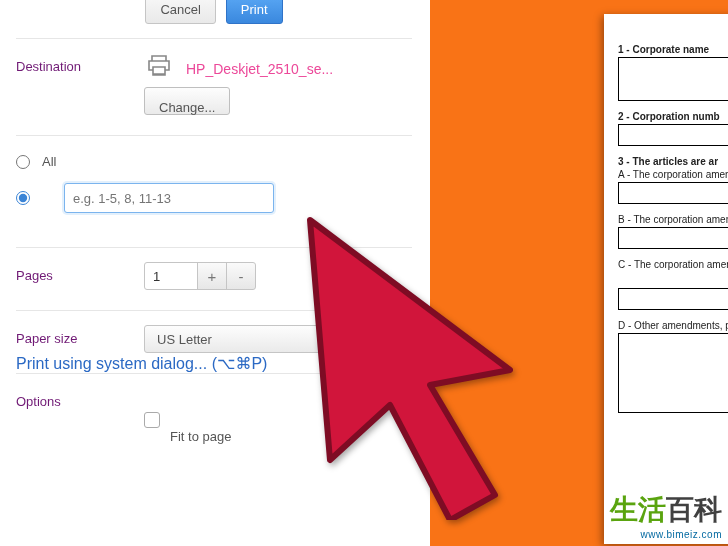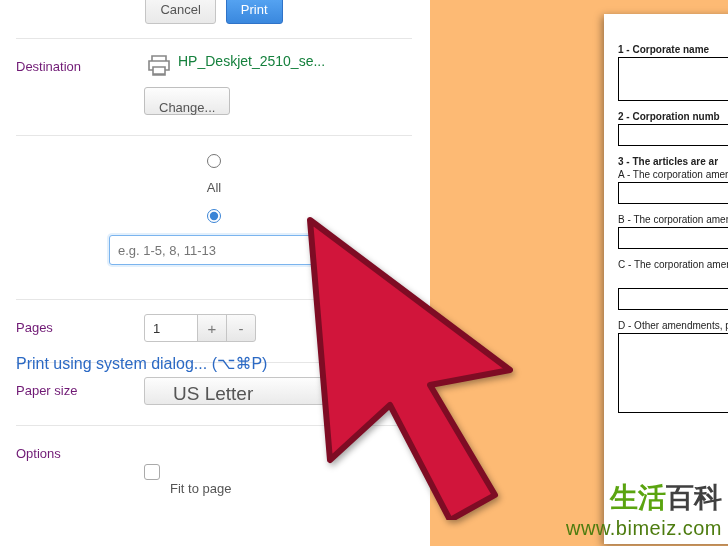--- a/index.html
+++ b/index.html
@@ -1,48 +1,48 @@
 <!DOCTYPE html>
 <html><head>
   <meta charset="utf-8">
   <style>
     * { box-sizing: border-box; margin: 0; padding: 0; }
     html, body { width: 728px; height: 546px; overflow: hidden; font-family: "Helvetica Neue", Arial, sans-serif; font-size: 13px; color: #333; }
     body { display: flex; background: #fff; }
 
     .dialog-pane { width: 430px; height: 387px; padding: 0 18px 0 16px; background: #fff; position: relative; }
-    .preview-pane { flex: 1; height: 546px; background: #fdba74; position: relative; overflow: hidden; }
+    .preview-pane { flex: 1; height: 546px; background: #f97316; position: relative; overflow: hidden; }
 
     
     .btn-row { display: flex; justify-content: center; gap: 10px; padding-top: 0; margin-top: -6px; }
     .btn { height: 30px; padding: 0 14px; border-radius: 3px; font-size: 13px; cursor: pointer; border: 1px solid #c5c5c5; background: linear-gradient(#f8f8f8,#e9e9e9); color: #555; }
     .btn-primary { background: linear-gradient(#5aa8f5,#3a88de); border: 1px solid #2f73c8; color: #fff; font-weight: 500; }
 
     .section-border { border-top: 1px solid #e6e6e6; margin-top: 14px; }
 
     .row { display: flex; align-items: flex-start; padding: 14px 0 6px; }
     .label { width: 128px; color: #701a75; font-size: 13px; padding-top: 6px; }
     .control { flex: 1; }
 
-    .printer { display: flex; align-items: flex-start; gap: 4px; margin-bottom: 10px; color: #15803d; font-size: 14px; }
+    .printer { display: flex; align-items: flex-end; gap: 12px; margin-bottom: 10px; color: #ec4899; font-size: 14px; }
     .printer-icon { width: 30px; height: 24px; display: inline-flex; align-items: center; justify-content: center; color: #666; }
     .change-btn { height: 28px; padding: 12px 14px; border-radius: 3px; border: 1px solid #bfbfbf; background: linear-gradient(#fdfdfd,#eaeaea); color: #555; cursor: pointer; font-size: 13px; }
 
-    .radio-line { display: flex; align-items: center; gap: 12px; margin: 4px 0 14px; flex-direction: column; }
+    .radio-line { display: flex; align-items: center; gap: 12px; margin: 4px 0 14px; }
     input[type=radio] { width: 14px; height: 14px; accent-color: #3a84d6; }
     .radio-text { color: #555; }
-    .range-input { width: 210px; height: 30px; border: 1px solid #7bb4ee; border-radius: 3px; padding: 8px 8px; font-size: 13px; color: #0369a1; outline: none; box-shadow: 0 0 0 2px rgba(66,155,233,.15); }
+    .range-input { width: 210px; height: 30px; border: 1px solid #7bb4ee; border-radius: 3px; padding: 8px 8px; font-size: 13px; color: #0369a1; outline: none; box-shadow: 0 0 0 2px rgba(66,155,233,.15); margin-left: 22px; }
 
     .copies { display: flex; align-items: center; gap: 0; }
     .copies-input { width: 54px; height: 28px; border: 1px solid #c5c5c5; border-radius: 3px 0 0 3px; padding: 0 8px; font-size: 13px; text-align: left; color: #333; }
     .step-btn { width: 30px; height: 28px; border: 1px solid #c5c5c5; background: linear-gradient(#fafafa,#e7e7e7); color: #777; font-size: 15px; cursor: pointer; margin-left: -1px; }
     .step-btn.plus { border-radius: 0; }
     .step-btn.minus { border-radius: 0 3px 3px 0; }
 
-    .select { width: 250px; height: 28px; border: 1px solid #c5c5c5; border-radius: 3px; background: linear-gradient(#fdfdfd,#eaeaea); padding: 4px 24px; font-size: 19px; color: #555; cursor: pointer; }
+    .select { width: 250px; height: 28px; border: 1px solid #c5c5c5; border-radius: 3px; background: linear-gradient(#fdfdfd,#eaeaea); padding: 4px 8px; font-size: 13px; color: #555; cursor: pointer; }
 
     .options-row { display: flex; align-items: center; gap: 10px; padding-top: 8px; }
     .checkbox { width: 16px; height: 16px; border: 1px solid #aaa; border-radius: 3px; background: #fff; cursor: pointer; }
     .options-text { color: #555; margin-top: 33px; }
 
     .system-link { color: #2b69c4; cursor: pointer; position: absolute; left: 16px; bottom: 14px; font-size: 16px; }
 
     
     .page { position: absolute; top: 14px; left: 174px; width: 260px; height: 530px; background: #fff; box-shadow: -2px 2px 8px rgba(0,0,0,.4); padding: 30px 14px; font-size: 10px; color: #222; font-family: Arial, sans-serif; }
     .field { margin-bottom: 10px; }
@@ -51,21 +51,21 @@
     .field-box.sm { height: 22px; }
     .subline { display: flex; justify-content: flex-end; font-size: 9px; margin: 4px 0; color: #333; }
 
     
     .arrow { position: absolute; left: 290px; top: 200px; width: 260px; height: 320px; pointer-events: none; filter: drop-shadow(2px 3px 3px rgba(0,0,0,.35)); }
 
     
     .wm { position: absolute; right: 6px; bottom: 6px; text-align: right; font-family: sans-serif; }
     .wm .cn { color: #5aa40f; font-size: 28px; font-weight: bold; text-shadow: 0 0 2px #fff; }
     .wm .cn .k { color: #404040; }
-    .wm .url { color: #4d7c0f; font-size: 20px; letter-spacing: .5px; }
+    .wm .url { color: #0369a1; font-size: 10px; letter-spacing: .5px; }
   </style>
 </head>
 <body>
 
 <div class="dialog-pane">
   <div class="btn-row">
     <button class="btn">Cancel</button>
     <button class="btn btn-primary">Print</button>
   </div>
 

